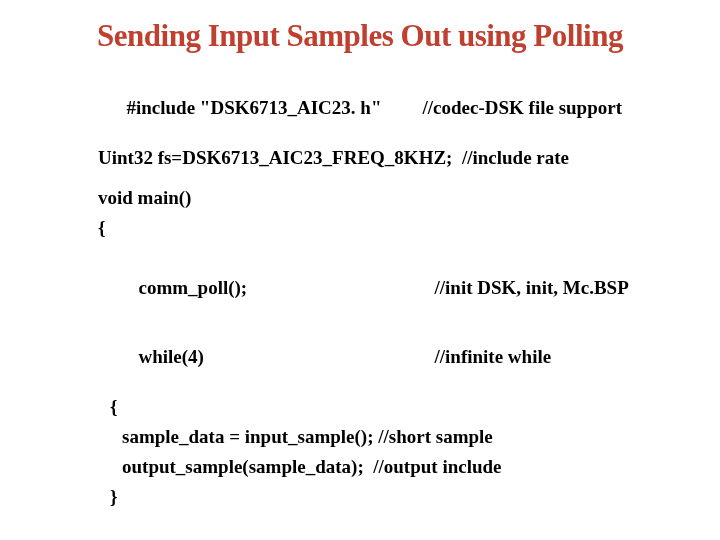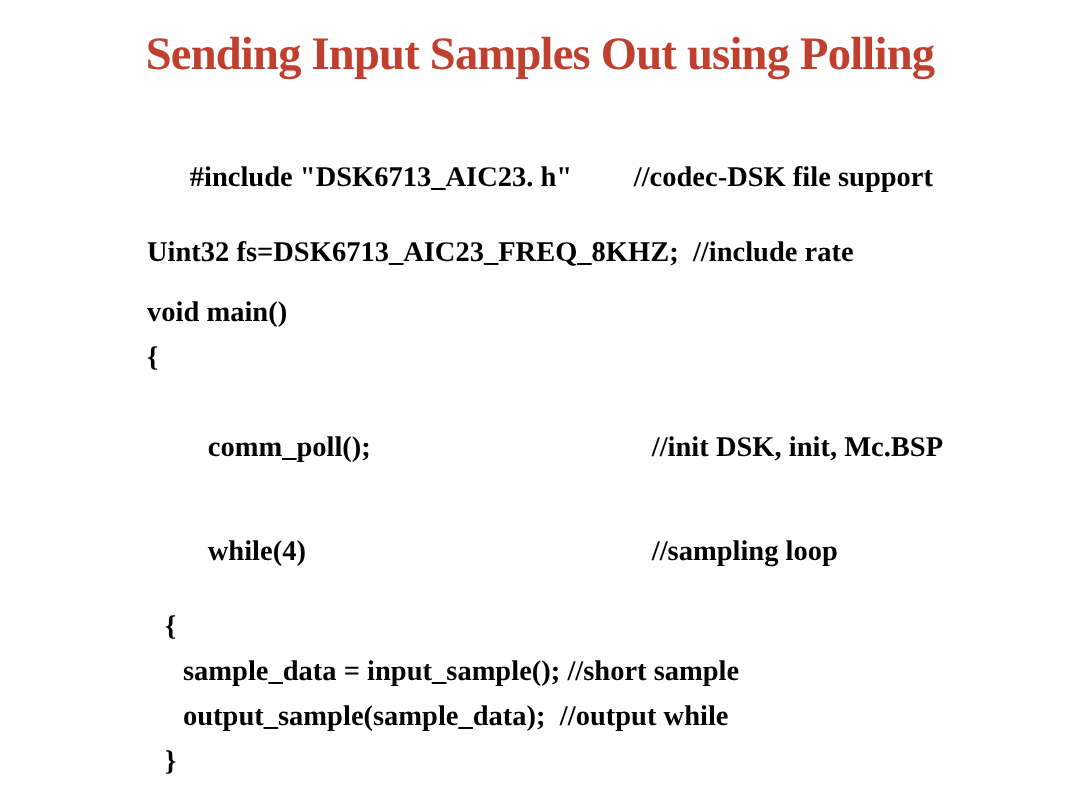--- a/index.html
+++ b/index.html
@@ -15,21 +15,21 @@
     padding: 18px 28px 20px 28px;
     box-sizing: border-box;
     width: 100%;
     height: 100%;
   }
   .title {
     color: #c04030;
     font-size: 31px;
     font-weight: bold;
     text-align: center;
-    margin-bottom: 35px;
+    margin-bottom: 24px;
     letter-spacing: -0.5px;
   }
   .code-block {
     padding-left: 70px;
     font-size: 19px;
     font-weight: bold;
     color: #000000;
     line-height: 1.05;
   }
   .code-line {
@@ -71,22 +71,22 @@
     <div class="code-line">void main()</div>
     <div class="code-line">{</div>
 
     <div class="gap"></div>
 
     <div class="code-line indent1">
       <span class="col-a">comm_poll();</span><span class="col-b">//init DSK, init, Mc.BSP</span>
     </div>
 
     <div class="code-line indent1">
-      <span class="col-a">while(4)</span><span class="col-b">//sampling loop</span>
+      <span class="col-a">while(4)</span><span class="col-b">//infinite while</span>
     </div>
 
     <div class="code-line indent1">{</div>
     <div class="code-line indent2">sample_data = input_sample(); //short sample</div>
-    <div class="code-line indent2">output_sample(sample_data);  //output while</div>
+    <div class="code-line indent2">output_sample(sample_data);  //output include</div>
     <div class="code-line indent1">}</div>
 
   </div>
 </div>
 
 </body></html>

